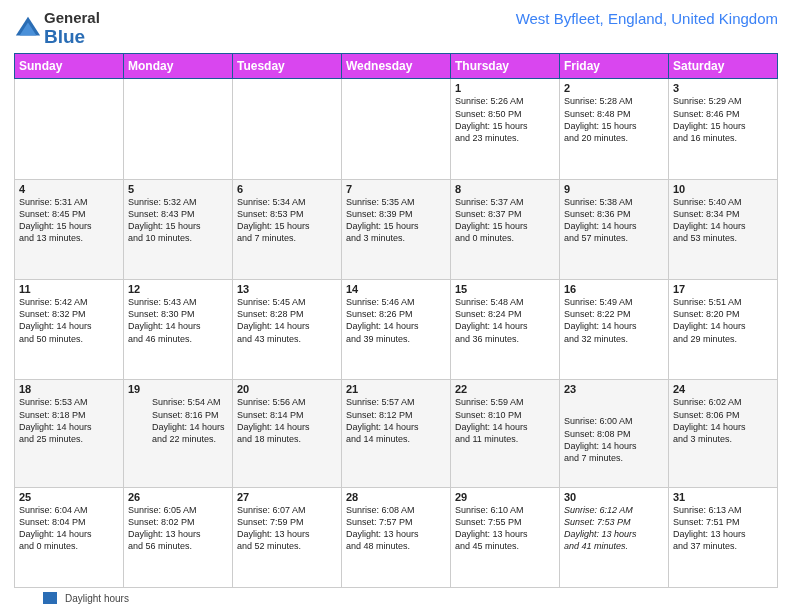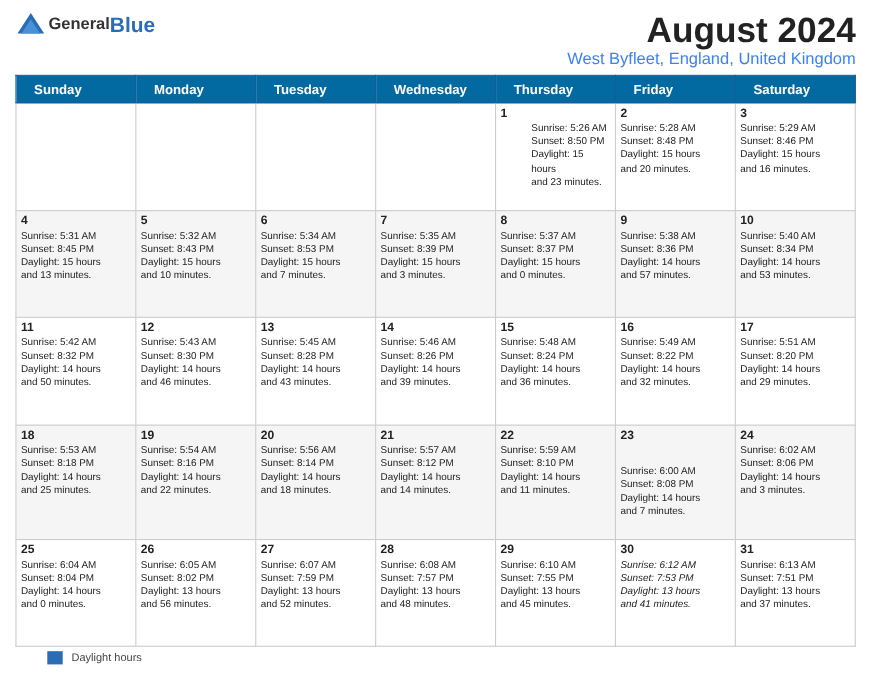--- a/index.html
+++ b/index.html
@@ -23,21 +23,21 @@
       justify-content: space-between;
       margin-bottom: 6px;
     }
     .logo {
       display: flex;
       align-items: center;
       gap: 0;
     }
     .logo-text {
       display: flex;
-      flex-direction: row;
+      flex-direction: column;
       line-height: 1.1;
     }
     .logo-general {
       font-size: 15px;
       font-weight: bold;
       color: #333;
     }
     .logo-blue {
       font-size: 19px;
       font-weight: bold;
@@ -62,25 +62,25 @@
       color: #3b82f6;
       font-weight: normal;
     }
     .calendar-table {
       width: 100%;
       border-collapse: collapse;
       flex: 1;
       table-layout: fixed;
     }
     .calendar-table th {
-      background-color: #0369a1;
+      background-color: #d946ef;
       color: #fff;
       font-size: 12px;
       font-weight: bold;
-      padding: 5px 16px;
+      padding: 5px 4px;
       text-align: left;
       border: 1px solid #1a5a9a;
     }
     .calendar-table td {
       border: 1px solid #ccc;
       vertical-align: top;
       padding: 3px 4px;
       font-size: 9.5px;
       color: #222;
       background: #fff;
@@ -133,21 +133,20 @@
       <svg class="logo-icon" viewBox="0 0 30 30" xmlns="http://www.w3.org/2000/svg">
         <polygon points="15,2 28,22 2,22" fill="#2a6db5"></polygon>
         <polygon points="15,8 24,22 6,22" fill="#4a90d9"></polygon>
       </svg>
       <div class="logo-text">
         <span class="logo-general">General</span>
         <span class="logo-blue">Blue</span>
       </div>
     </div>
     <div class="title-block">
-      <div class="main-title">August 2024</div>
       <div class="subtitle">West Byfleet, England, United Kingdom</div>
     </div>
   </div>
 
   <table class="calendar-table">
     <thead>
       <tr>
         <th>Sunday</th>
         <th>Monday</th>
         <th>Tuesday</th>
@@ -158,21 +157,21 @@
       </tr>
     </thead>
     <tbody id="calendar-body">
     <tr>
           <td class="empty-cell"></td>
           <td class="empty-cell"></td>
           <td class="empty-cell"></td>
           <td class="empty-cell"></td>
           <td>
             <span class="day-number">1</span>
-            <div class="day-info" style="white-space: pre-line; margin-left: 28px;">Sunrise: 5:26 AM
+            <div class="day-info" style="white-space: pre-line;">Sunrise: 5:26 AM
 Sunset: 8:50 PM
 Daylight: 15 hours
 and 23 minutes.</div>
           </td>
           <td>
             <span class="day-number">2</span>
             <div class="day-info" style="white-space: pre-line;">Sunrise: 5:28 AM
 Sunset: 8:48 PM
 Daylight: 15 hours
 and 20 minutes.</div>
@@ -290,21 +289,21 @@
         <tr>
           <td>
             <span class="day-number">18</span>
             <div class="day-info" style="white-space: pre-line;">Sunrise: 5:53 AM
 Sunset: 8:18 PM
 Daylight: 14 hours
 and 25 minutes.</div>
           </td>
           <td>
             <span class="day-number">19</span>
-            <div class="day-info" style="white-space: pre-line;">Sunrise: 5:54 AM
+            <div class="day-info" style="white-space: pre-line; margin-left: 24px;">Sunrise: 5:54 AM
 Sunset: 8:16 PM
 Daylight: 14 hours
 and 22 minutes.</div>
           </td>
           <td>
             <span class="day-number">20</span>
             <div class="day-info" style="white-space: pre-line;">Sunrise: 5:56 AM
 Sunset: 8:14 PM
 Daylight: 14 hours
 and 18 minutes.</div>

